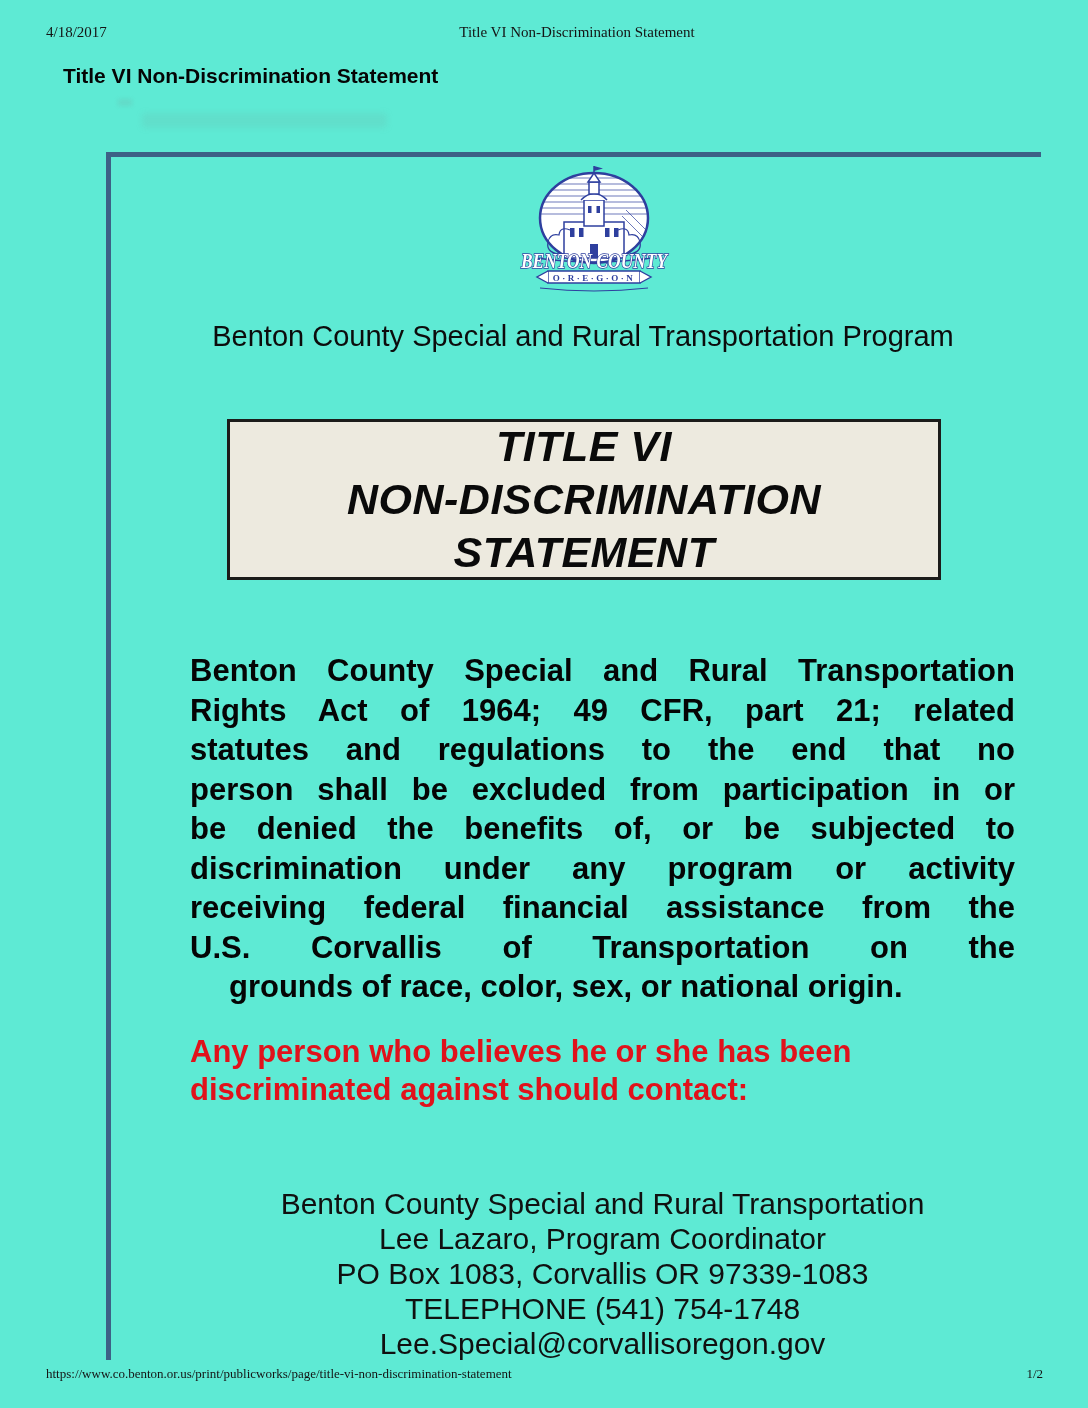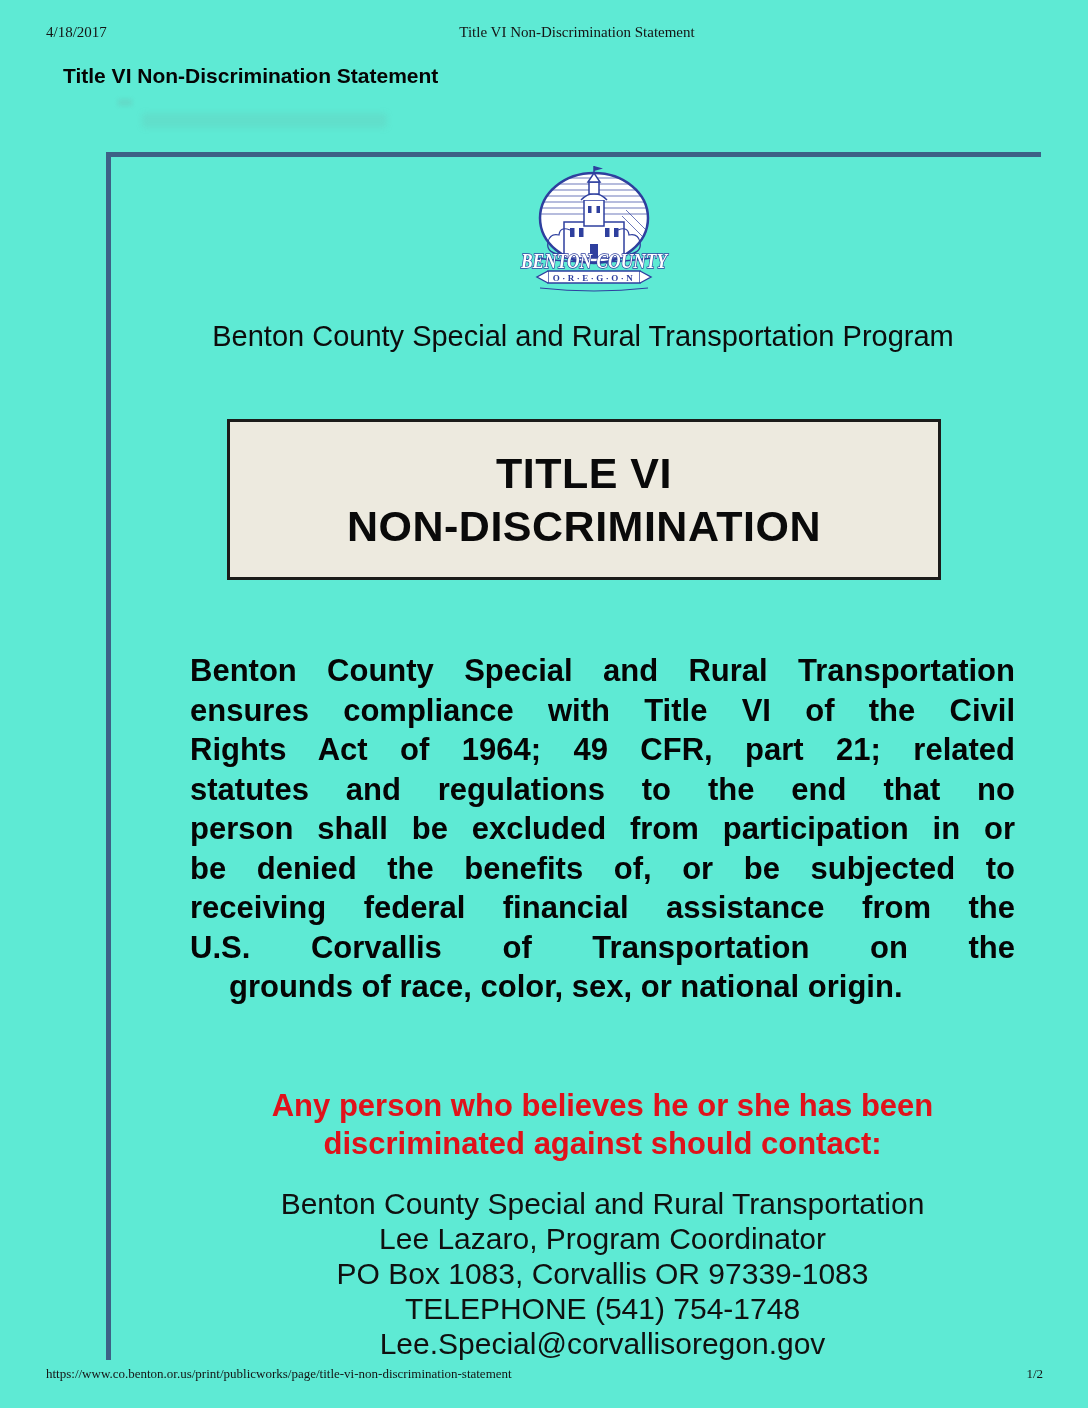--- a/index.html
+++ b/index.html
@@ -35,30 +35,30 @@
   
   .logo{position:absolute;left:518px;top:162px;width:152px;height:130px;color:var(--logo-blue,#2e3f9e);}
   .logo svg{display:block;width:100%;height:100%;}
 
   .program-subtitle{position:absolute;left:118px;top:320px;width:930px;text-align:center;
     font-size:29px;font-weight:400;color:#0c0c0c;}
 
   .title-box{
     position:absolute;left:227px;top:419px;width:714px;height:161px;box-sizing:border-box;
     background:var(--title-box-bg,#edeadf);border:3px solid #1c1c1a;
-    display:flex;flex-direction:column;justify-content:center;align-items:center;
+    display:flex;flex-direction:column;justify-content:center;align-items:center;font-style:italic;
   }
   .title-box .tb-line{font-size:43px;line-height:53px;font-weight:bold;letter-spacing:0.5px;color:#0a0a0a;text-align:center;}
 
   .statement{position:absolute;left:190px;top:651px;width:825px;}
   .statement .jl{font-size:31px;line-height:39.5px;font-weight:bold;color:#050505;
     text-align:justify;text-align-last:justify;white-space:normal;}
   .statement .jl-last{text-align:center;text-align-last:left;margin-left:39px;}
 
-  .notice{position:absolute;left:190px;top:1087px;width:825px;text-align:center;}
+  .notice{position:absolute;left:190px;top:1033px;width:825px;}
   .notice .nt-line{font-size:31px;line-height:38px;font-weight:bold;color:var(--notice-red,#e0121b);}
 
   .contact{position:absolute;left:190px;top:1186px;width:825px;text-align:center;}
   .contact .ct-line{font-size:30px;line-height:35px;font-weight:400;color:#101010;}
 </style>
 </head>
 <body>
 
 <div class="canvas">
 
@@ -124,29 +124,30 @@
       <text x="76" y="118.5" text-anchor="middle" font-family="Liberation Serif, serif" font-weight="bold" font-size="9" letter-spacing="2.5" fill="currentColor">O·R·E·G·O·N</text>
       <path d="M22 126 Q76 132 130 126" fill="none" stroke="currentColor" stroke-width="1"></path>
     </svg>
   </div>
 
   <div class="program-subtitle">Benton County Special and Rural Transportation Program</div>
 
   <div class="title-box">
     <div class="tb-line">TITLE VI</div>
     <div class="tb-line">NON-DISCRIMINATION</div>
+    <div class="tb-line">STATEMENT</div>
   </div>
 
   <div class="statement">
     <div class="jl">Benton County Special and Rural Transportation</div>
-    <div class="jl">ensures compliance with Title VI of the Civil</div>
     <div class="jl">Rights Act of 1964; 49 CFR, part 21; related</div>
     <div class="jl">statutes and regulations to the end that no</div>
     <div class="jl">person shall be excluded from participation in or</div>
     <div class="jl">be denied the benefits of, or be subjected to</div>
+    <div class="jl">discrimination under any program or activity</div>
     <div class="jl">receiving federal financial assistance from the</div>
     <div class="jl">U.S. Corvallis of Transportation on the</div>
     <div class="jl jl-last">grounds of race, color, sex, or national origin.</div>
   </div>
 
   <div class="notice">
     <div class="nt-line">Any person who believes he or she has been</div>
     <div class="nt-line">discriminated against should contact:</div>
   </div>
 

